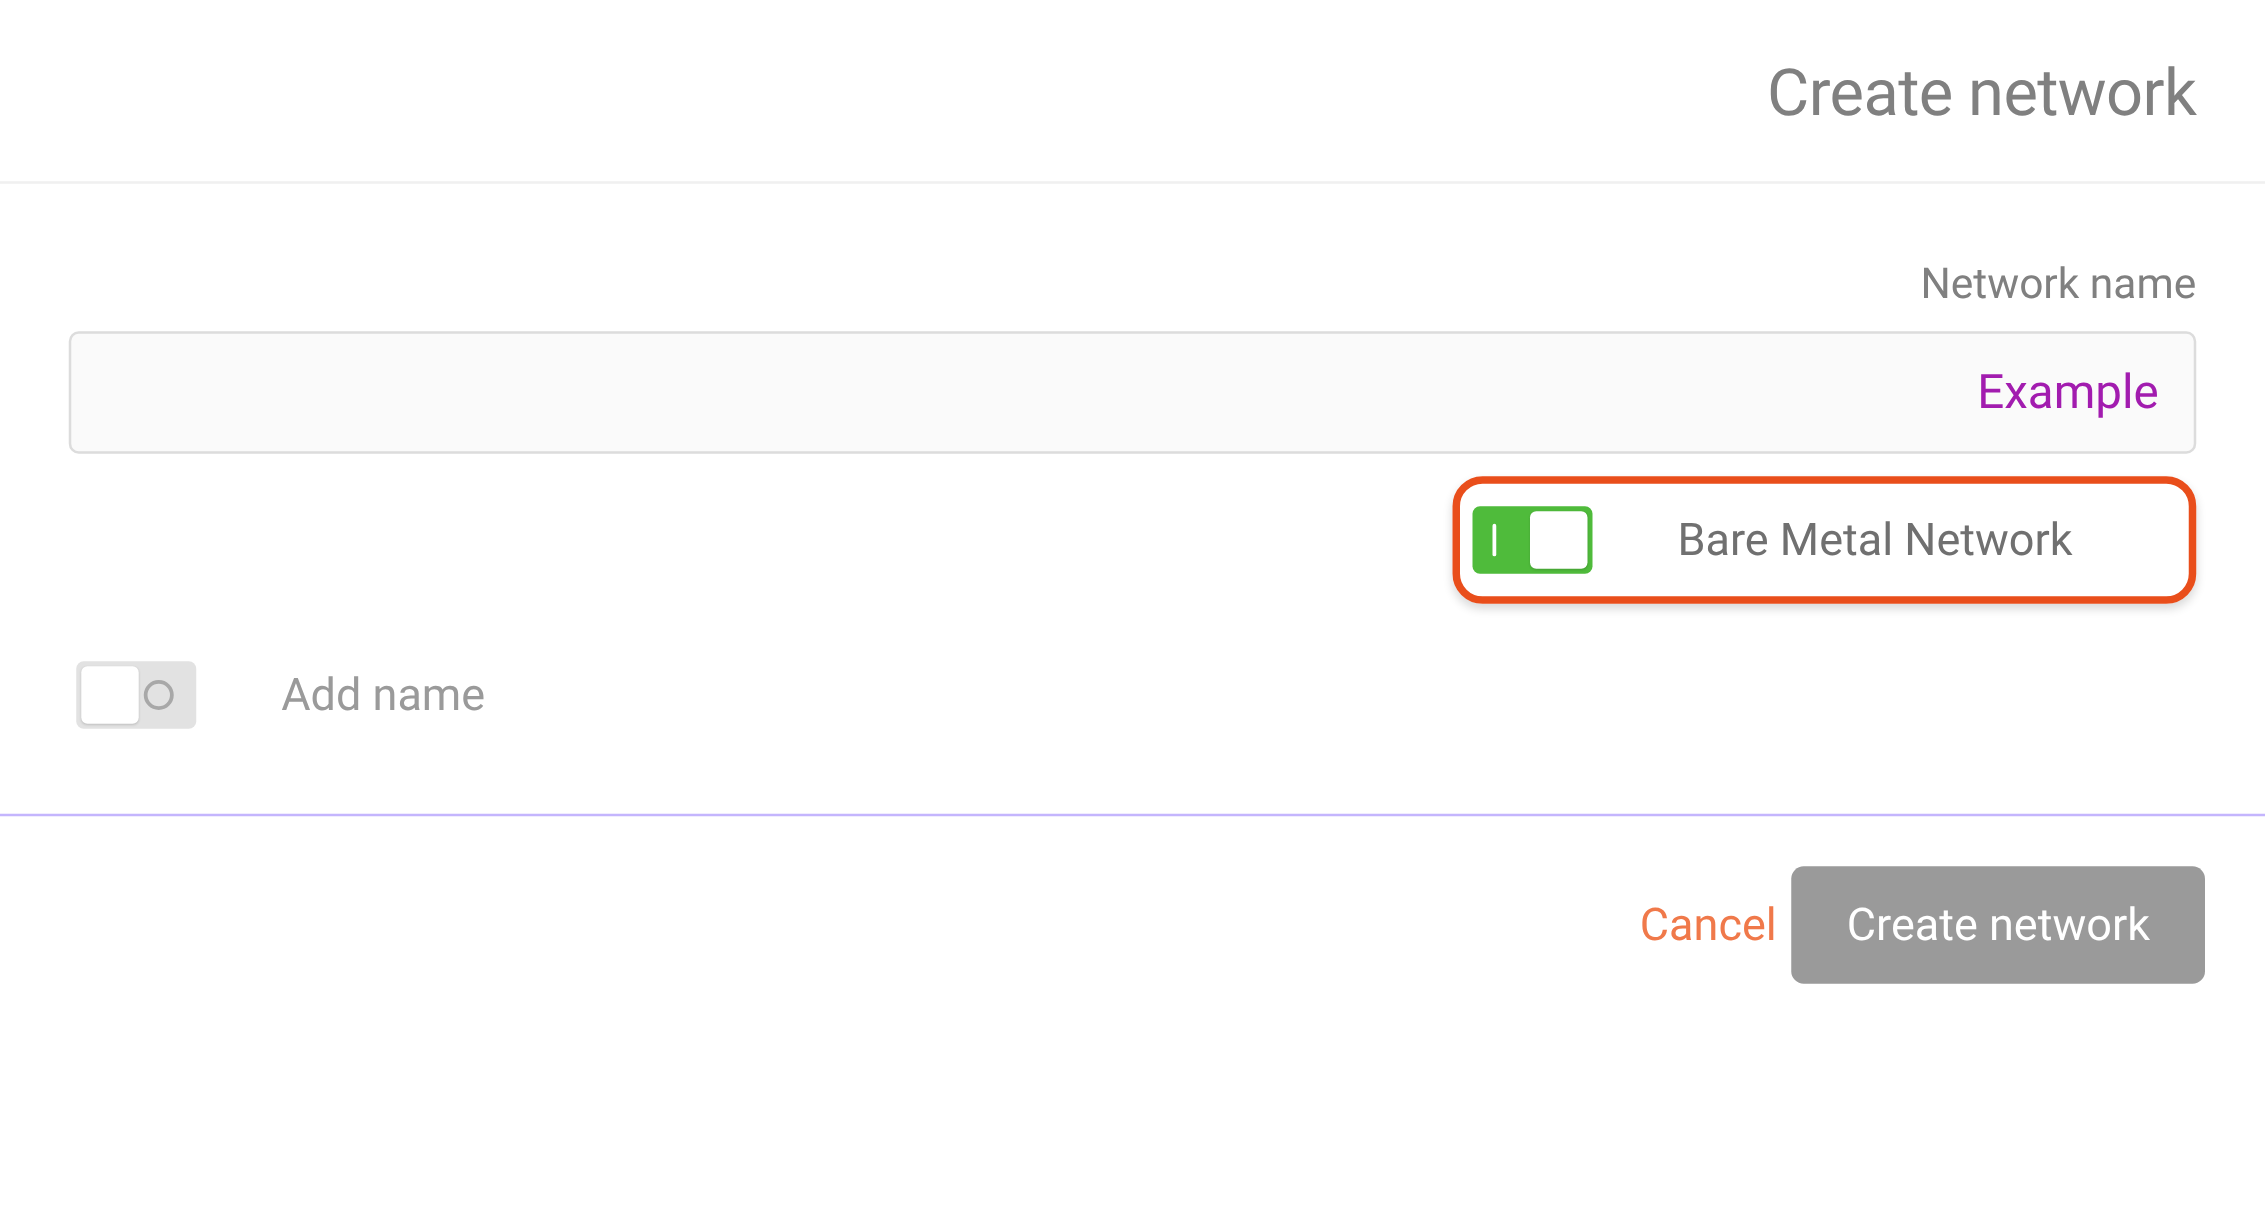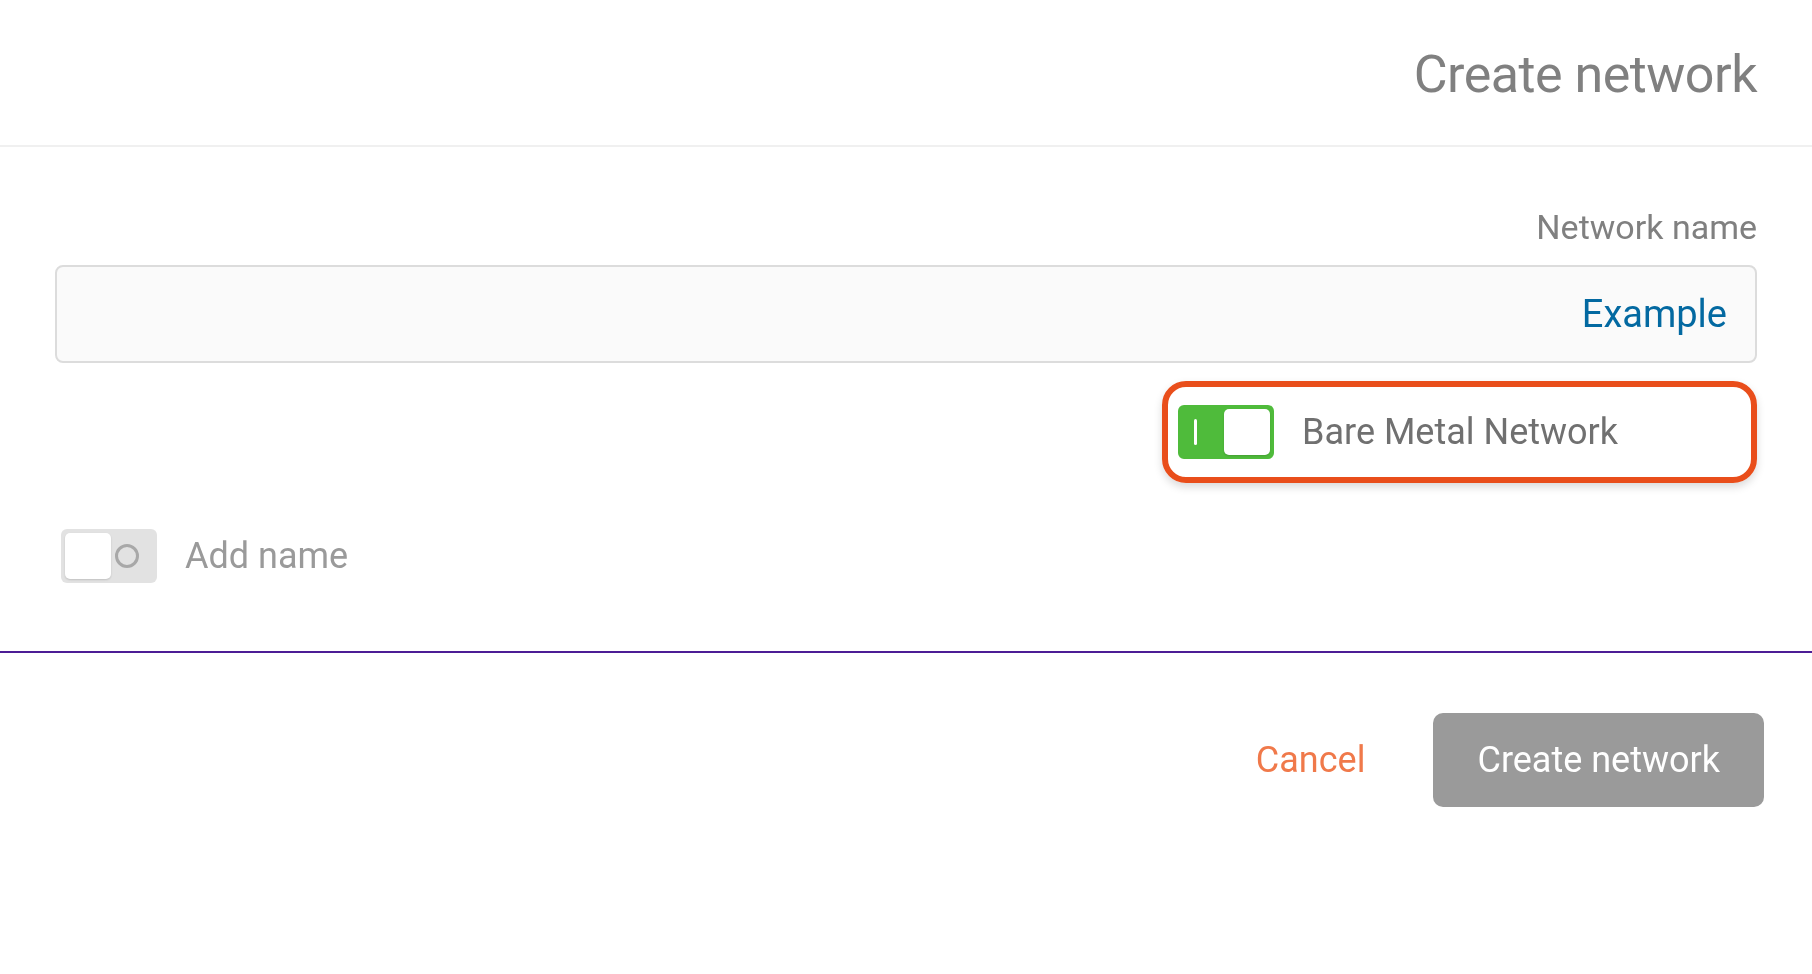--- a/index.html
+++ b/index.html
@@ -23,44 +23,45 @@
       border-bottom: 2px solid #f0f0f0;
     }
     .header-title {
       font-size: 52px;
       font-weight: 400;
       color: #808080;
       letter-spacing: -0.5px;
     }
     .body {
       padding: 60px 55px 50px 55px;
-      border-bottom: 2px solid #4c1d95;
+      border-bottom: 2px solid #c4b5fd;
     }
     .field-label {
       font-size: 34px;
       color: #808080;
       margin-bottom: 18px;
       font-weight: 400;
     }
     .text-input {
       width: 100%;
       height: 98px;
       border: 2px solid #dcdcdc;
       border-radius: 8px;
       background: #fafafa;
       font-size: 38px;
-      color: #0369a1;
+      color: #a21caf;
       padding: 0 28px;
       outline: none;
       font-family: inherit;
     }
     .toggle-row {
       display: flex;
       align-items: center;
       padding: 18px 0;
+      gap: 40px;
     }
     .highlighted-row {
       border: 6px solid #e94e1b;
       border-radius: 24px;
       padding: 18px 18px 18px 10px;
       margin-top: 18px;
       margin-left: -12px;
       display: inline-flex;
       align-items: center;
       width: 595px;
@@ -131,22 +132,21 @@
       margin-left: 28px;
       font-weight: 400;
     }
     .toggle-label-muted {
       color: #9a9a9a;
     }
     .footer {
       display: flex;
       justify-content: flex-end;
       align-items: center;
-      gap: 56px;
-      padding: 60px 48px;
+      padding: 40px 48px;
     }
     .btn-link {
       font-size: 36px;
       color: #f0794a;
       background: none;
       border: none;
       cursor: pointer;
       font-family: inherit;
       padding: 8px 12px;
     }

